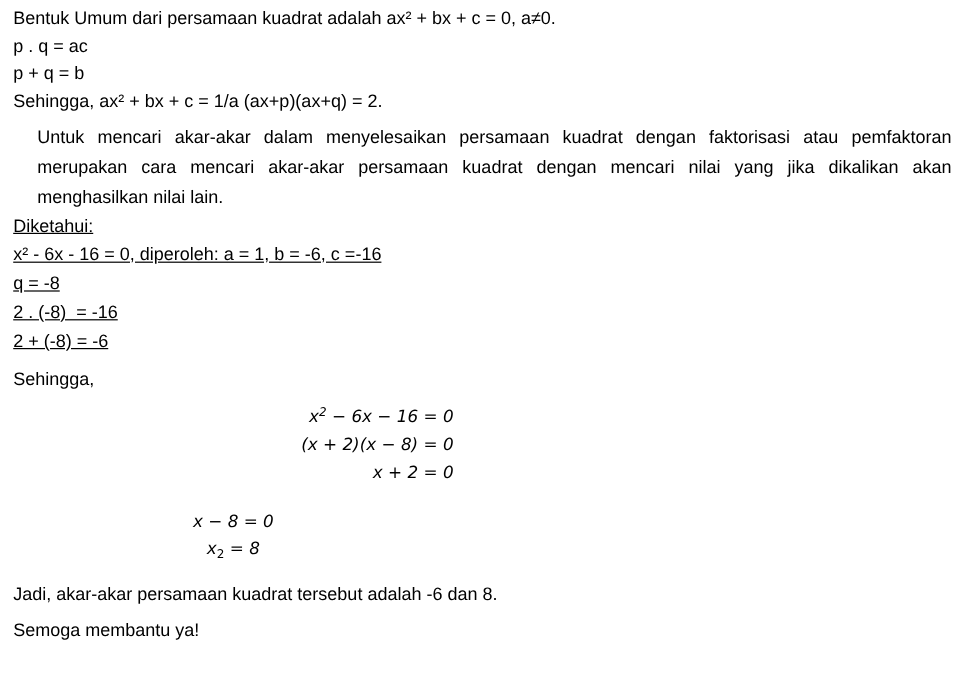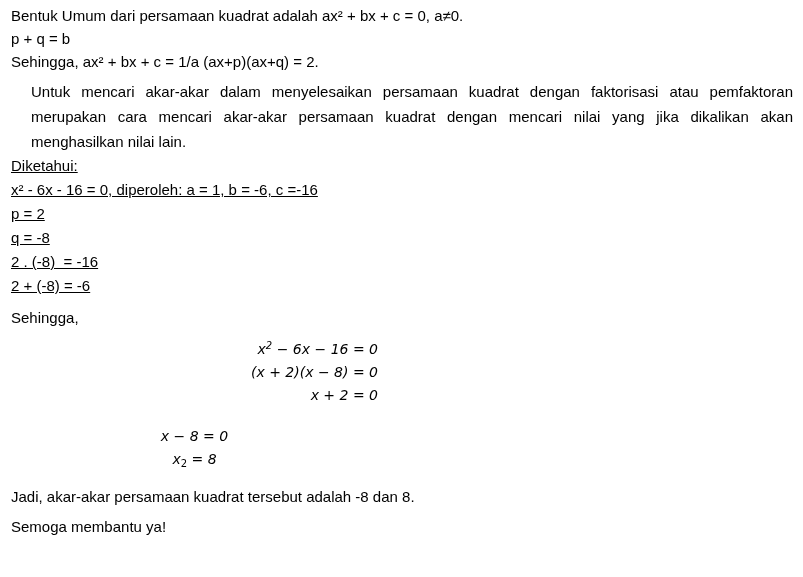--- a/index.html
+++ b/index.html
@@ -46,46 +46,46 @@
   .conclusion { margin-top: 10px; line-height: 24px; }
   .closing { margin-top: 6px; line-height: 24px; }
 </style>
 </head>
 <body style="background: rgb(255, 255, 255); color: rgb(0, 0, 0);">
 
 <div class="doc">
 
   <div class="intro">
     <div class="line">Bentuk Umum dari persamaan kuadrat adalah ax² + bx + c = 0, a≠0.</div>
+    <div class="line">p . q = ac</div>
     <div class="line">p + q = b</div>
     <div class="line">Sehingga, ax² + bx + c = 1/a (ax+p)(ax+q) = 2.</div>
   </div>
 
   <div class="para">Untuk mencari akar-akar dalam menyelesaikan persamaan kuadrat dengan faktorisasi atau pemfaktoran merupakan cara mencari akar-akar persamaan kuadrat dengan mencari nilai yang jika dikalikan akan menghasilkan nilai lain.</div>
 
   <div class="known">
     <div class="heading">Diketahui:</div>
     <div class="line">x² - 6x - 16 = 0, diperoleh: a = 1, b = -6, c =-16</div>
-    <div class="line">p = 2</div>
     <div class="line">q = -8</div>
     <div class="line">2 . (-8)  = -16</div>
     <div class="line">2 + (-8) = -6</div>
   </div>
 
   <div class="sol-heading">Sehingga,</div>
 
   <div class="equations" style="color: #000000;">
       <div class="eq-group eq-group1">
         <div class="eq-line"><span>x</span><sup>2</sup><span> − 6x − 16 = 0</span></div>
         <div class="eq-line"><span>(x + 2)(x − 8) = 0</span></div>
         <div class="eq-line"><span>x + 2 = 0</span></div>
       </div>
       <div class="eq-group eq-group2">
         <div class="eq-line"><span>x − 8 = 0</span></div>
         <div class="eq-line"><span>x</span><sub>2</sub><span> = 8</span></div>
       </div>
     </div>
 
-  <div class="conclusion">Jadi, akar-akar persamaan kuadrat tersebut adalah -8 dan 8.</div>
+  <div class="conclusion">Jadi, akar-akar persamaan kuadrat tersebut adalah -6 dan 8.</div>
 
   <div class="closing">Semoga membantu ya!</div>
 
 </div>
 
 </body></html>

